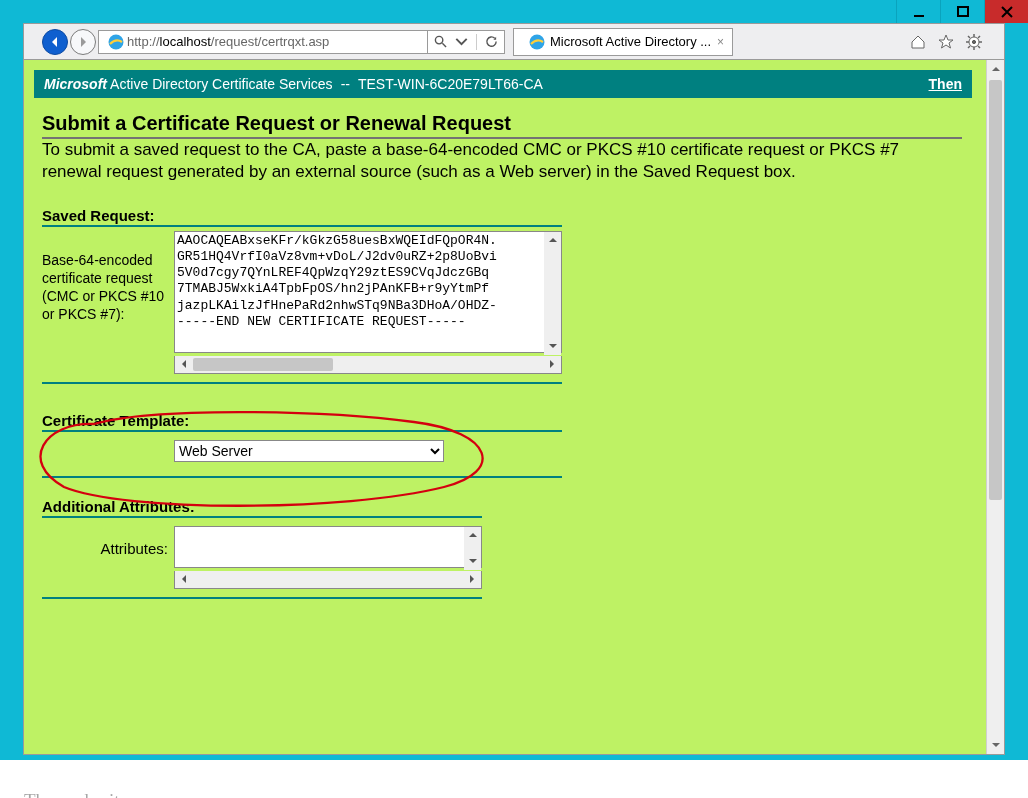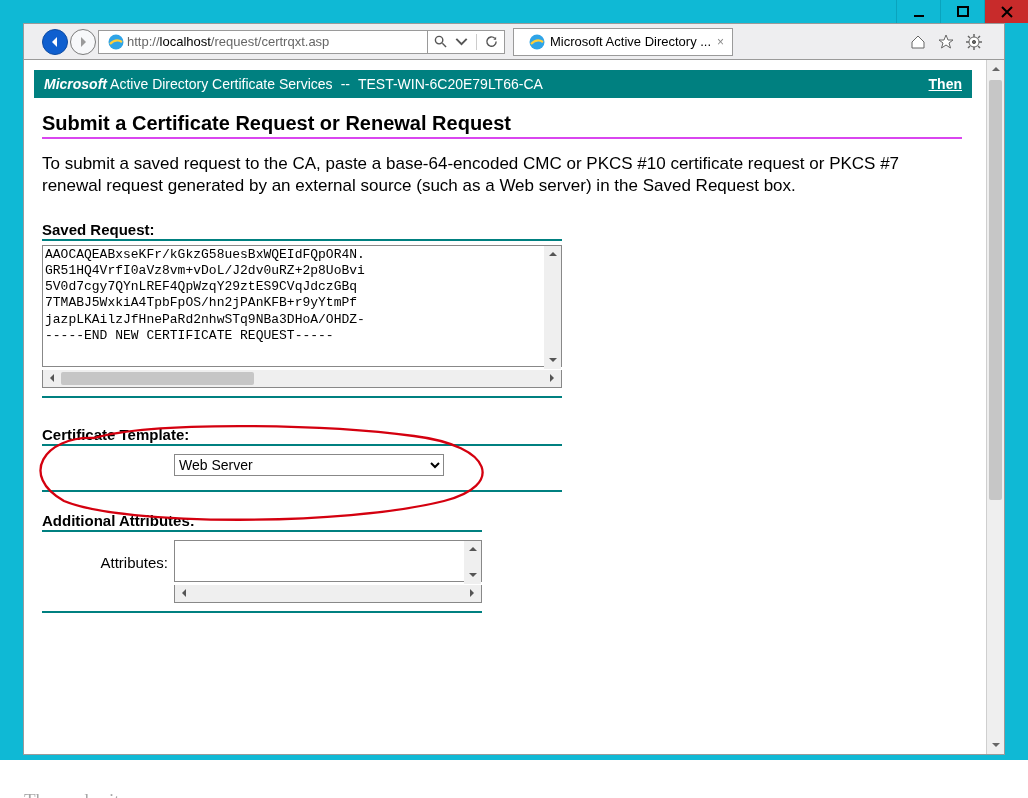--- a/index.html
+++ b/index.html
@@ -100,21 +100,21 @@
     max-width: 230px;
   }
   .tab .x { font-size:12px; color:#888; margin-left:4px; }
   .chrome .spacer { flex: 1 1 auto; }
   .chrome .right-icons { display:flex; gap:12px; padding-right:4px; }
   .chrome .right-icons svg { width:16px; height:16px; fill:#fdfdfd; stroke:#555; stroke-width:1; }
 
   
   .viewport {
     margin: 0 23px 23px 23px;
-    background: #ffffff;
+    background: #bef264;
     border: 1px solid #9a9a9a;
     height: 696px;
     position: relative;
     overflow: hidden;
     display:flex;
   }
   .page-scroll {
     flex: 1 1 auto;
     overflow: hidden;
     padding: 10px 6px 0 0;
@@ -143,23 +143,22 @@
   }
   .banner .title { flex:0 0 auto; }
   .banner .title .i { font-style:italic; font-weight:bold; }
   .banner .dash { margin:0 8px; }
   .banner .home { margin-left:auto; text-decoration:underline; font-weight:bold; }
 
   .content { padding: 14px 18px 0 18px; }
 
   h2.pg {
     font-size:20px; font-weight:bold;
-    border-bottom:2px solid #d946ef;
+    border-bottom:2px solid #737373;
     padding-bottom:2px;
-    margin-bottom:14px;
   }
   p.intro {
     font-size:17px;
     line-height:1.28;
     margin-bottom:24px;
   }
 
   .section-label {
     font-size:15px; font-weight:bold;
     border-bottom:2px solid #008080;
@@ -384,20 +383,21 @@
       </div>
 
       <div class="content">
 
         <h2 class="pg">Submit a Certificate Request or Renewal Request</h2>
 
         <p class="intro">To submit a saved request to the CA, paste a base-64-encoded CMC or PKCS #10 certificate request or PKCS #7 renewal request generated by an external source (such as a Web server) in the Saved Request box.</p>
 
         <div class="section-label">Saved Request:</div>
         <div class="field-row">
+          <div class="left-col">Base-64-encoded certificate request (CMC or PKCS #10 or PKCS #7):</div>
           <div class="textarea-wrap">
             <textarea class="cert" spellcheck="false" style="">AAOCAQEABxseKFr/kGkzG58uesBxWQEIdFQpOR4N.
 GR51HQ4VrfI0aVz8vm+vDoL/J2dv0uRZ+2p8UoBvi
 5V0d7cgy7QYnLREF4QpWzqY29ztES9CVqJdczGBq
 7TMABJ5WxkiA4TpbFpOS/hn2jPAnKFB+r9yYtmPf
 jazpLKAilzJfHnePaRd2nhwSTq9NBa3DHoA/OHDZ-
 -----END NEW CERTIFICATE REQUEST-----</textarea>
             <div class="ta-vscroll">
               <div class="arrow">
                   <svg viewBox="0 0 10 10">

